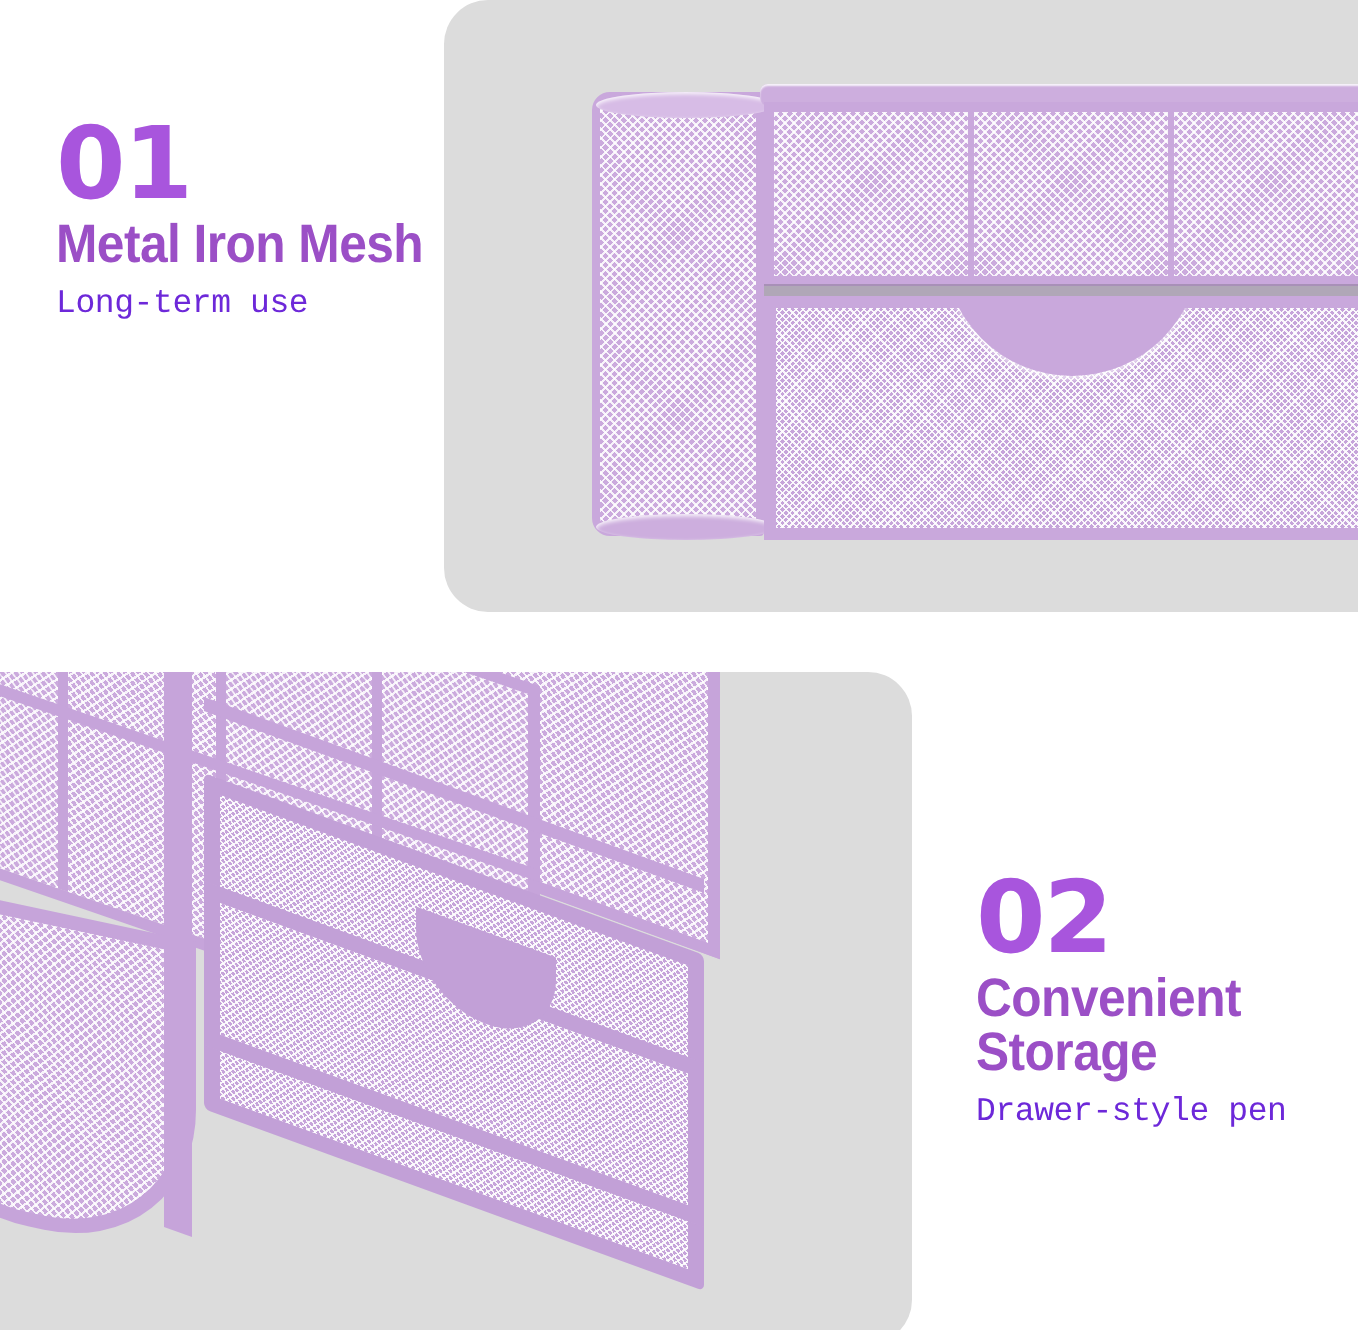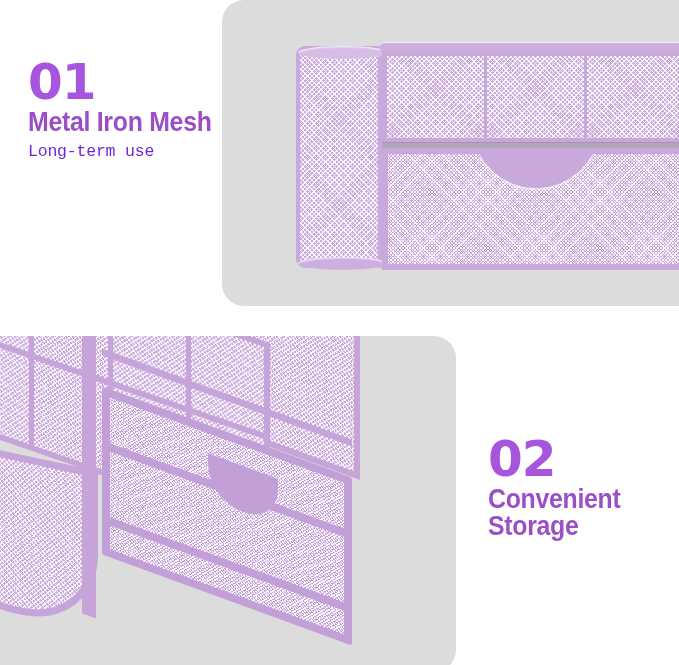--- a/index.html
+++ b/index.html
@@ -350,14 +350,14 @@
 
     <div class="ang drawer-open mesh-fine"></div>
     <div class="ang drawer-open-front mesh-fine"></div>
     <div class="ang drawer-notch-angled"></div>
   </div>
 </div>
 
 <div class="text-block" id="block-02">
   <span class="num">02</span>
   <span class="feature-title"><span>Convenient</span><br><span>Storage</span></span>
-  <span class="feature-desc"><br></span>
+  <span class="feature-desc"><span>Drawer-style pen</span><br></span>
 </div>
 
 </body></html>

